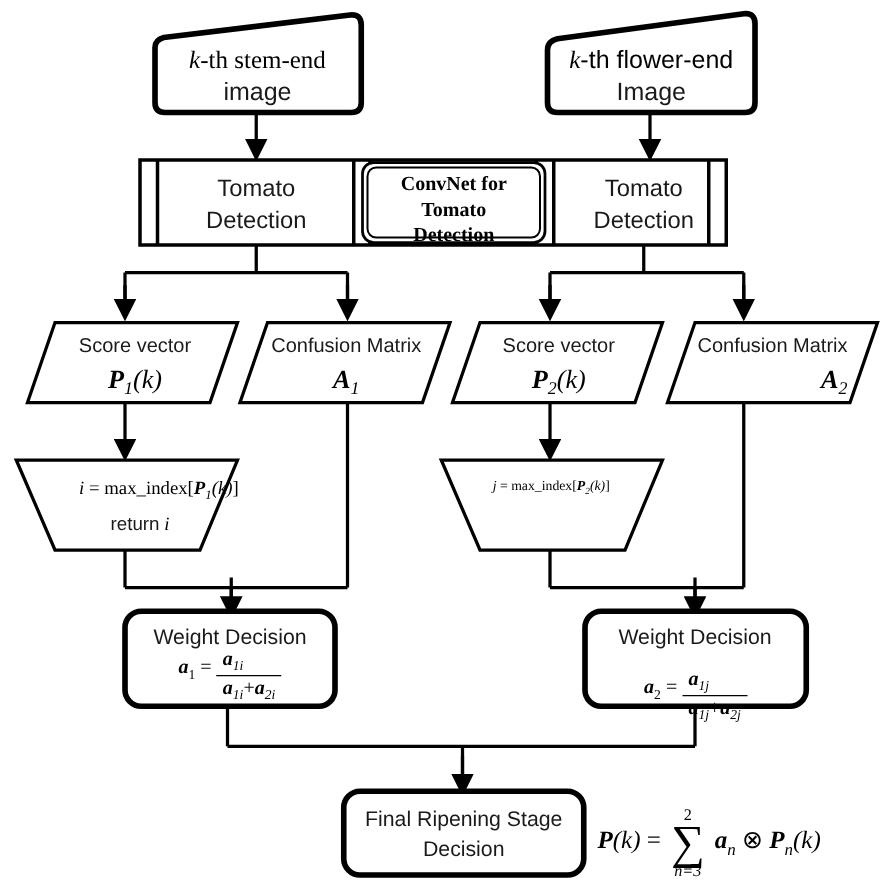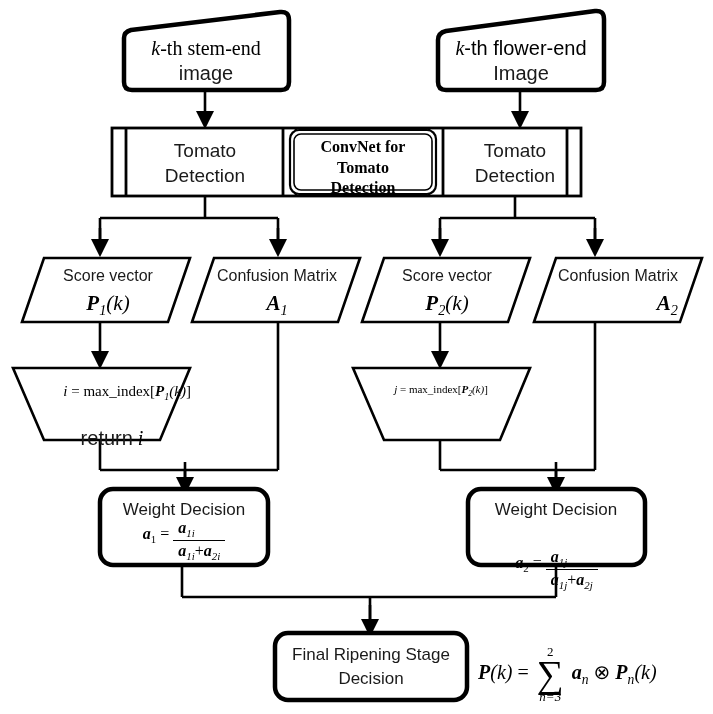--- a/index.html
+++ b/index.html
@@ -188,41 +188,41 @@
   </div>
   <div class="mathbox" style="left:558px; top:293px; width:120px; text-align:right; font-size:21px;">
     <span class="bvar">A</span><sub class="ivar">2</sub>
   </div>
 
   <div class="mathbox" style="left:11px; top:384px; width:180px; text-align:right; font-size:15px;">
     <span class="ivar">i</span>
     <span>=</span>
     <span>max_index</span><span>[</span><span class="bvar">P</span><sub class="ivar">1</sub><span class="ivar">(k)</span><span>]</span>
   </div>
-  <div class="mathbox" style="left:22px; top:428px; width:180px; text-align:center; font-size:20px;">
+  <div class="mathbox" style="left:22px; top:412px; width:180px; text-align:center; font-size:15px;">
     <span style="font-family:'Liberation Sans',sans-serif;color:#1a1a1a;">return</span>
     <span class="ivar">i</span>
   </div>
 
   <div class="mathbox" style="left:351px; top:384px; width:180px; text-align:center; font-size:11px;">
     <span class="ivar">j</span>
     <span>=</span>
     <span>max_index</span><span>[</span><span class="bvar">P</span><sub class="ivar">2</sub><span class="ivar">(k)</span><span>]</span>
   </div>
 
   <div class="mathbox" style="left:100px; top:508px; width:168px; text-align:center; font-size:16px;">
     <span class="bvar">a</span><sub>1</sub>
     <span>=</span>
     <span class="frac">
       <span class="num"><span class="bvar">a</span><sub class="ivar">1i</sub></span>
       <span class="den"><span class="bvar">a</span><sub class="ivar">1i</sub><span>+</span><span class="bvar">a</span><sub class="ivar">2i</sub></span>
     </span>
   </div>
 
-  <div class="mathbox" style="left:468px; top:537px; width:177px; text-align:center; font-size:16px;">
+  <div class="mathbox" style="left:468px; top:524px; width:177px; text-align:center; font-size:16px;">
     <span class="bvar">a</span><sub>2</sub>
     <span>=</span>
     <span class="frac">
       <span class="num"><span class="bvar">a</span><sub class="ivar">1j</sub></span>
       <span class="den"><span class="bvar">a</span><sub class="ivar">1j</sub><span>+</span><span class="bvar">a</span><sub class="ivar">2j</sub></span>
     </span>
   </div>
 
   <div class="mathbox" style="left:478px; top:645px; font-size:20px;">
     <span class="bvar">P</span><span class="ivar">(k)</span>

